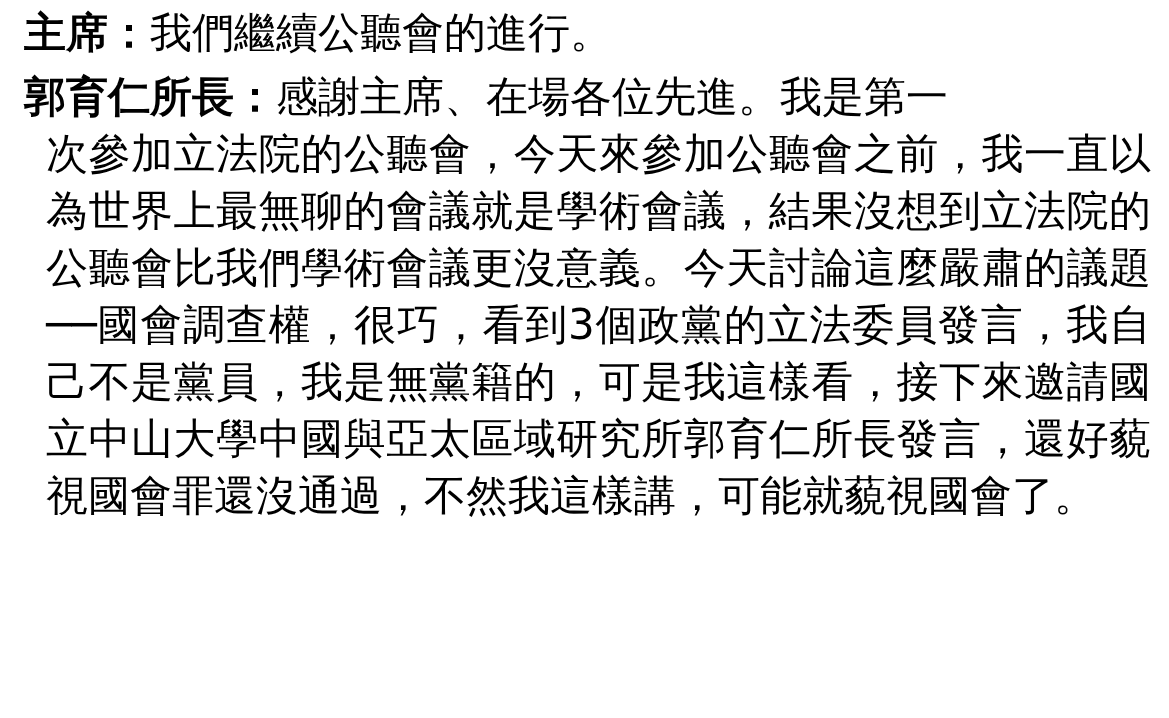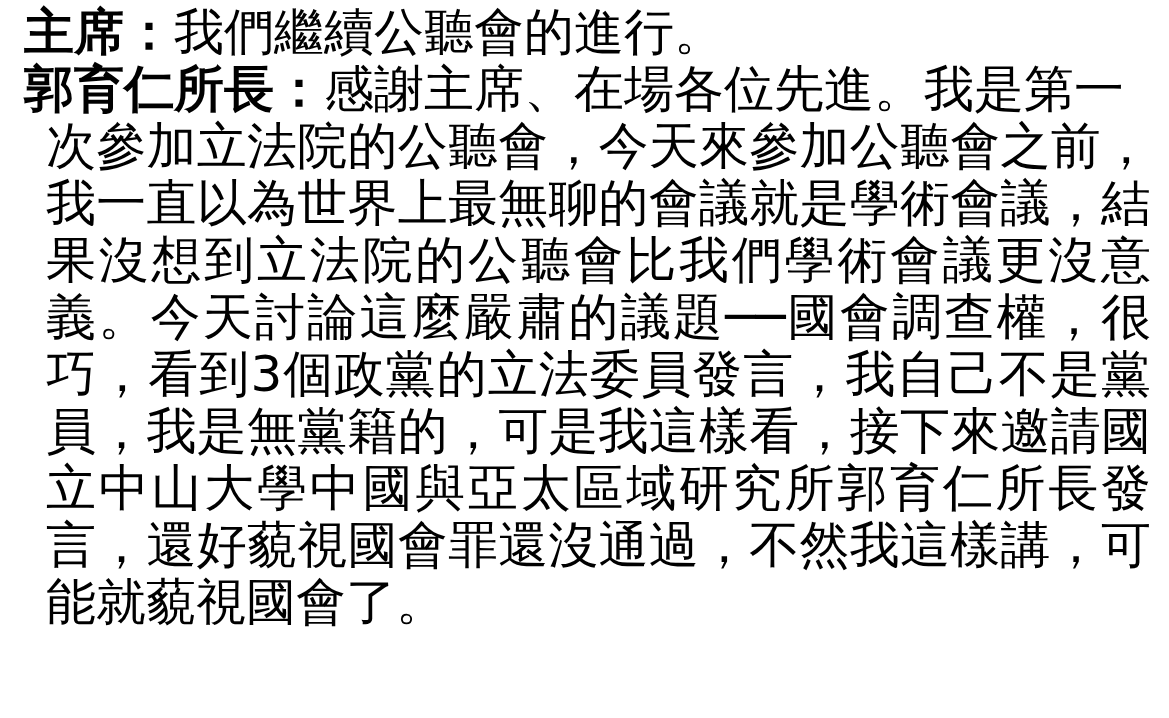--- a/index.html
+++ b/index.html
@@ -14,39 +14,39 @@
     font-family: "DejaVu Sans", "Liberation Sans", sans-serif;
     color: #000000;
   }
   .page {
     width: 1169px;
     height: 718px;
     box-sizing: border-box;
     padding: 4px 18px 0 24px;
   }
   .para {
-    font-size: 50px;
+    font-size: 42px;
     line-height: 57px;
     letter-spacing: 0px;
     text-align: justify;
     text-justify: inter-character;
     margin: 0;
   }
   .para .speaker {
     font-weight: bold;
   }
   
   .p1 {
     margin-bottom: 0;
   }
   .p1-line1 {
     white-space: nowrap;
   }
   .p2 {
-    margin-top: 0;
+    margin-top: 7px;
   }
   .indent-block {
     padding-left: 22px;
     text-indent: 44px;
     text-align: justify;
     text-justify: inter-character;
   }
   .indent-block-noind {
     padding-left: 22px;
     text-indent: 0;

